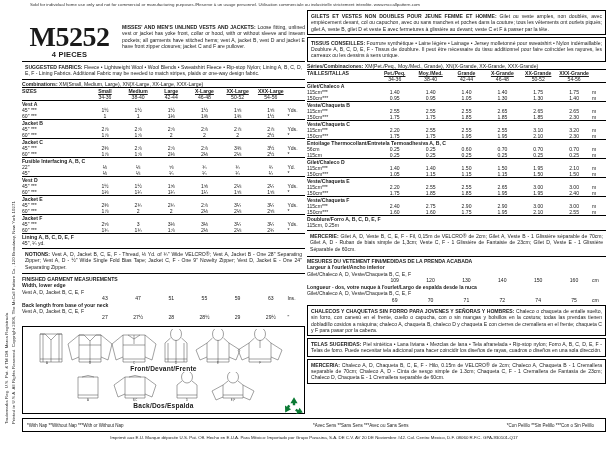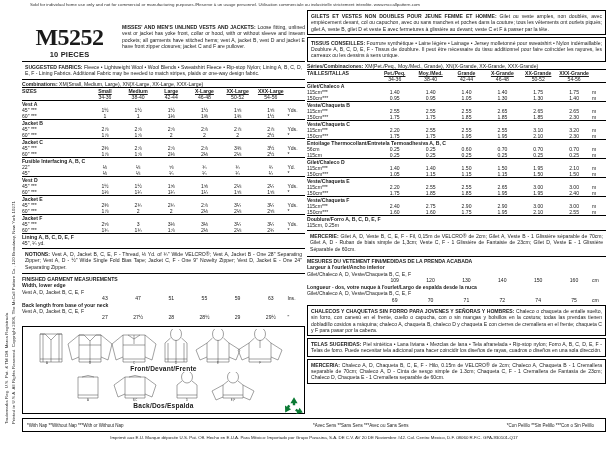--- a/index.html
+++ b/index.html
@@ -33,21 +33,21 @@
 
   
   .colL { position:absolute; left:22px;  top:24px; width:283px; }
   .colR { position:absolute; left:307px; top:10px; width:299px; }
 
   
   .logobox { display:flex; align-items:flex-start; gap:5px; }
   .logo { width:95px; flex:0 0 95px; text-align:center; padding-top:1px; }
   .logo .code {
     font-family:"Liberation Serif", serif;
-    font-size:24px; font-weight:bold; letter-spacing:-0.5px; line-height:24px;
+    font-size:28px; font-weight:bold; letter-spacing:-0.5px; line-height:24px;
   }
   .logo .pieces { font-size:7.5px; font-weight:bold; letter-spacing:.2px; margin-top:1px; }
   .desc { flex:1; font-size:5.1px; line-height:6.4px; text-align:justify; }
   .desc b { font-weight:bold; }
 
   
   .blk {
     border:0.7px solid #000; padding:2px 3px;
     font-size:5.1px; line-height:6.3px; text-align:justify;
     margin-top:2px;
@@ -118,21 +118,21 @@
   <div class="toplegal">Sold for individual home use only and not for commercial or manufacturing purposes./Reserve à un usage personnel. Utilisation commerciale ou industrielle strictement interdite. www.mccallpattern.com</div>
 
   <div class="vstrip left">Trademarks Reg. U.S. Pat. &amp; TM Off. Marca Registrada</div>
   <div class="vstrip left2">Printed in U.S.A. All Rights Reserved. Copyright 2006, The McCall Pattern Co., 120 Broadway, New York 10271</div>
 
   <div class="colL">
 
     <div class="logobox">
       <div class="logo">
         <div class="code">M5252</div>
-        <div class="pieces">10 PIECES</div>
+        <div class="pieces">4 PIECES</div>
       </div>
       <div class="desc">
         <b>MISSES' AND MEN'S UNLINED VESTS AND JACKETS:</b>
         <span>Loose fitting, unlined vest or jacket has yoke front, collar or hood, with or without sleeve and inseam pockets; all garments have stitched hems; vest A, jacket B, vest D and jacket E have front zipper closures; jacket C and F are pullover.</span>
       </div>
     </div>
 
     <div class="blk top">
       <b>SUGGESTED FABRICS:</b>
       <span>Fleece • Lightweight Wool • Wool Blends • Sweatshirt Fleece • Rip-stop Nylon; Lining A, B, C, D, E, F - Lining Fabrics. Additional Fabric may be needed to match stripes, plaids or one-way design fabric.</span>

